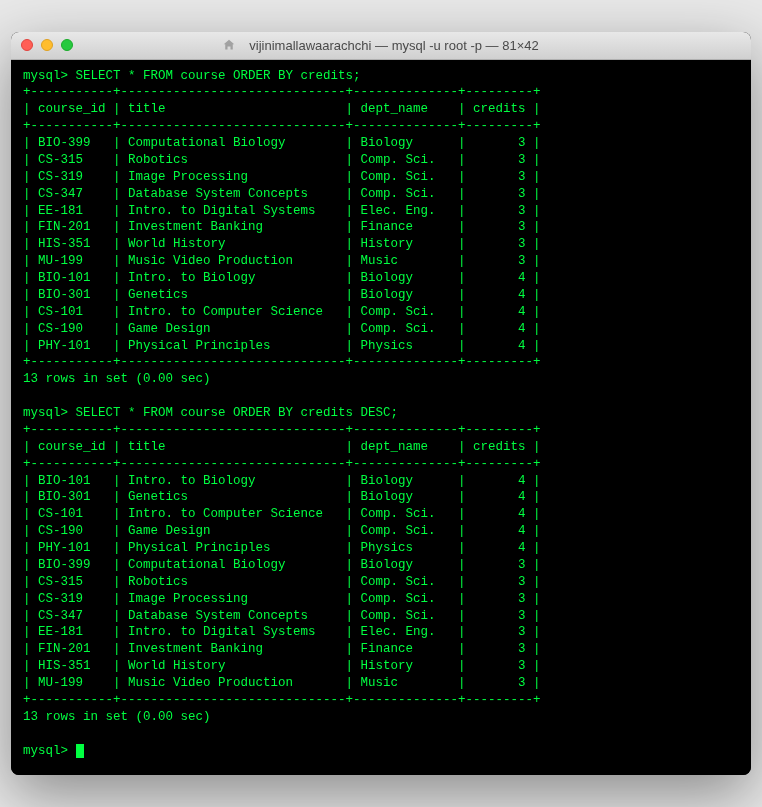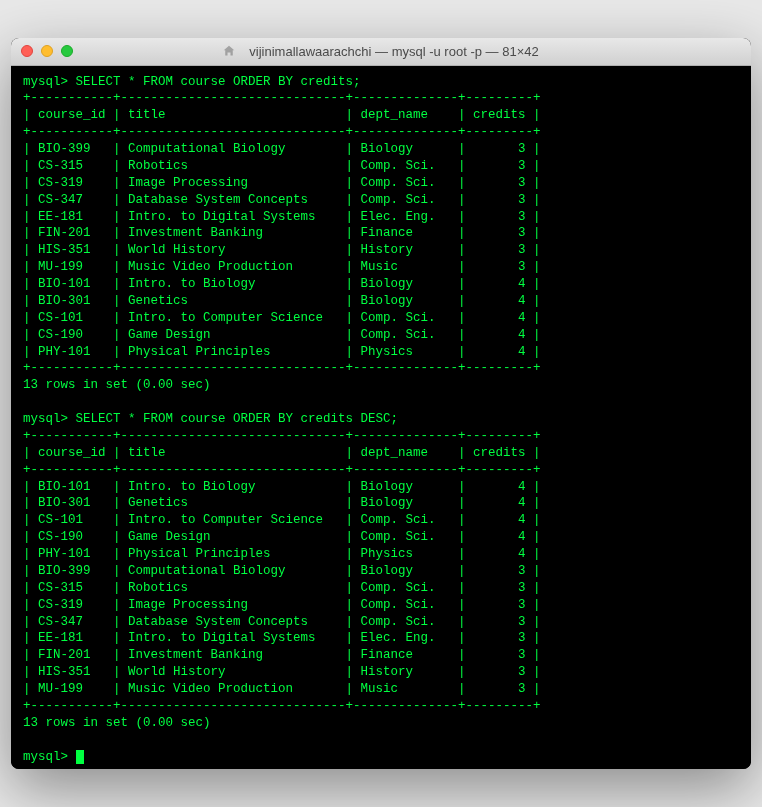--- a/index.html
+++ b/index.html
@@ -55,21 +55,21 @@
       height: 12px;
       display: inline-block;
     }
     .home-icon svg { width: 100%; height: 100%; opacity: 0.6; }
     .terminal {
       background: #000;
       color: #00ff41;
       font-family: Menlo, Monaco, "Courier New", monospace;
       font-size: 12.5px;
       line-height: 1.35;
-      padding: 8px 12px 4px 12px;
+      padding: 8px 12px 16px 12px;
       white-space: pre;
       overflow: hidden;
     }
     .cursor {
       display: inline-block;
       width: 8px;
       height: 14px;
       background: #00ff41;
       vertical-align: text-bottom;
       animation: blink 1s step-start infinite;

